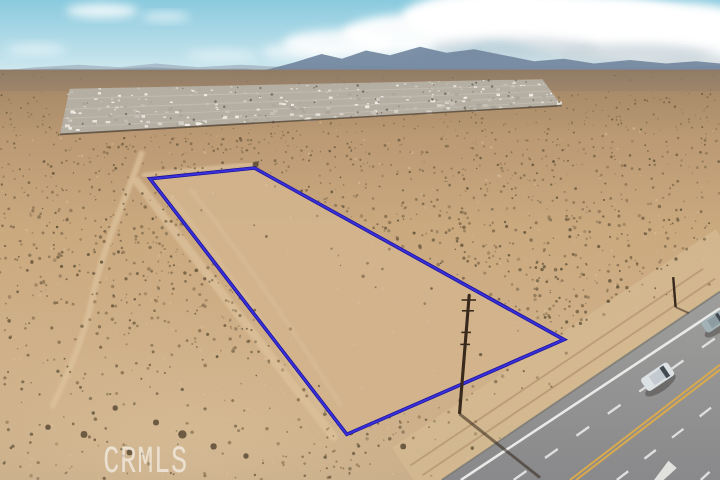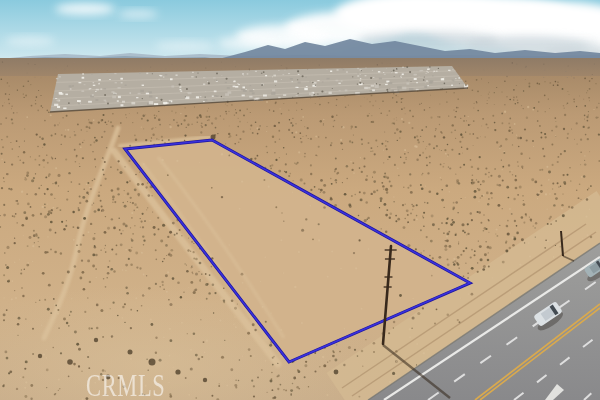--- a/index.html
+++ b/index.html
@@ -1,16 +1,16 @@
 <!DOCTYPE html>
 <html><head>
 <meta charset="utf-8">
 <style>
   html,body{margin:0;padding:0;background:#000;}
-  .photo{position:relative;width:600px;height:400px;overflow:hidden;font-family:Liberation Serif, serif;}
+  .photo{position:relative;width:600px;height:400px;overflow:hidden;font-family:Liberation Mono, monospace;}
   .photo svg{display:block;}
   .watermark{
     position:absolute;left:86px;top:369px;
     font-size:32px;font-weight:400;line-height:1;letter-spacing:1px;
     color:rgba(255,255,255,0.58);
     transform:scaleX(0.70);transform-origin:left top;
     user-select:none;pointer-events:none;
   }
 </style>
 </head>

